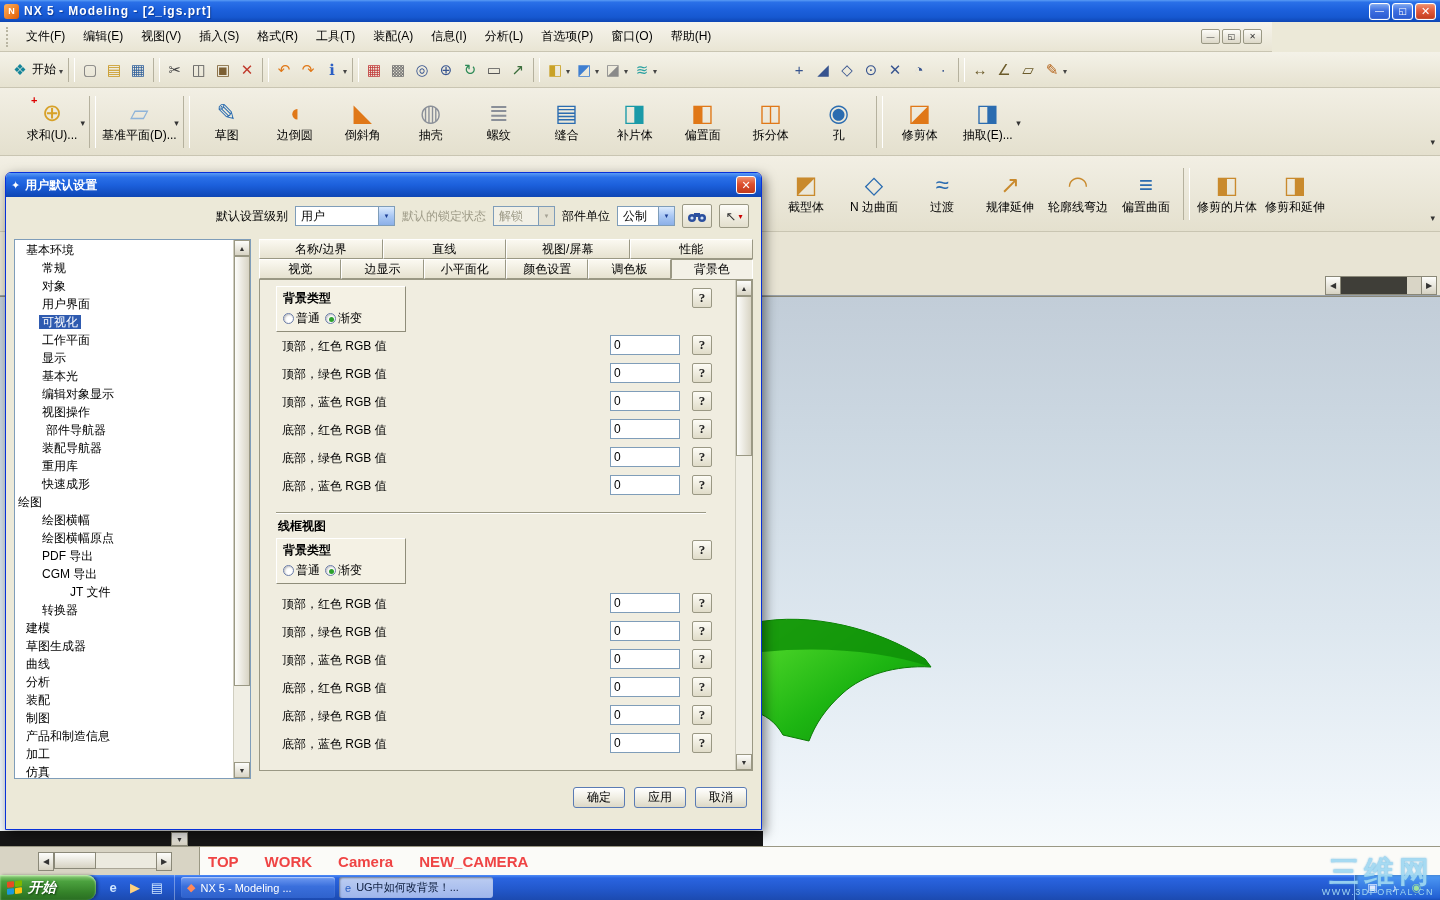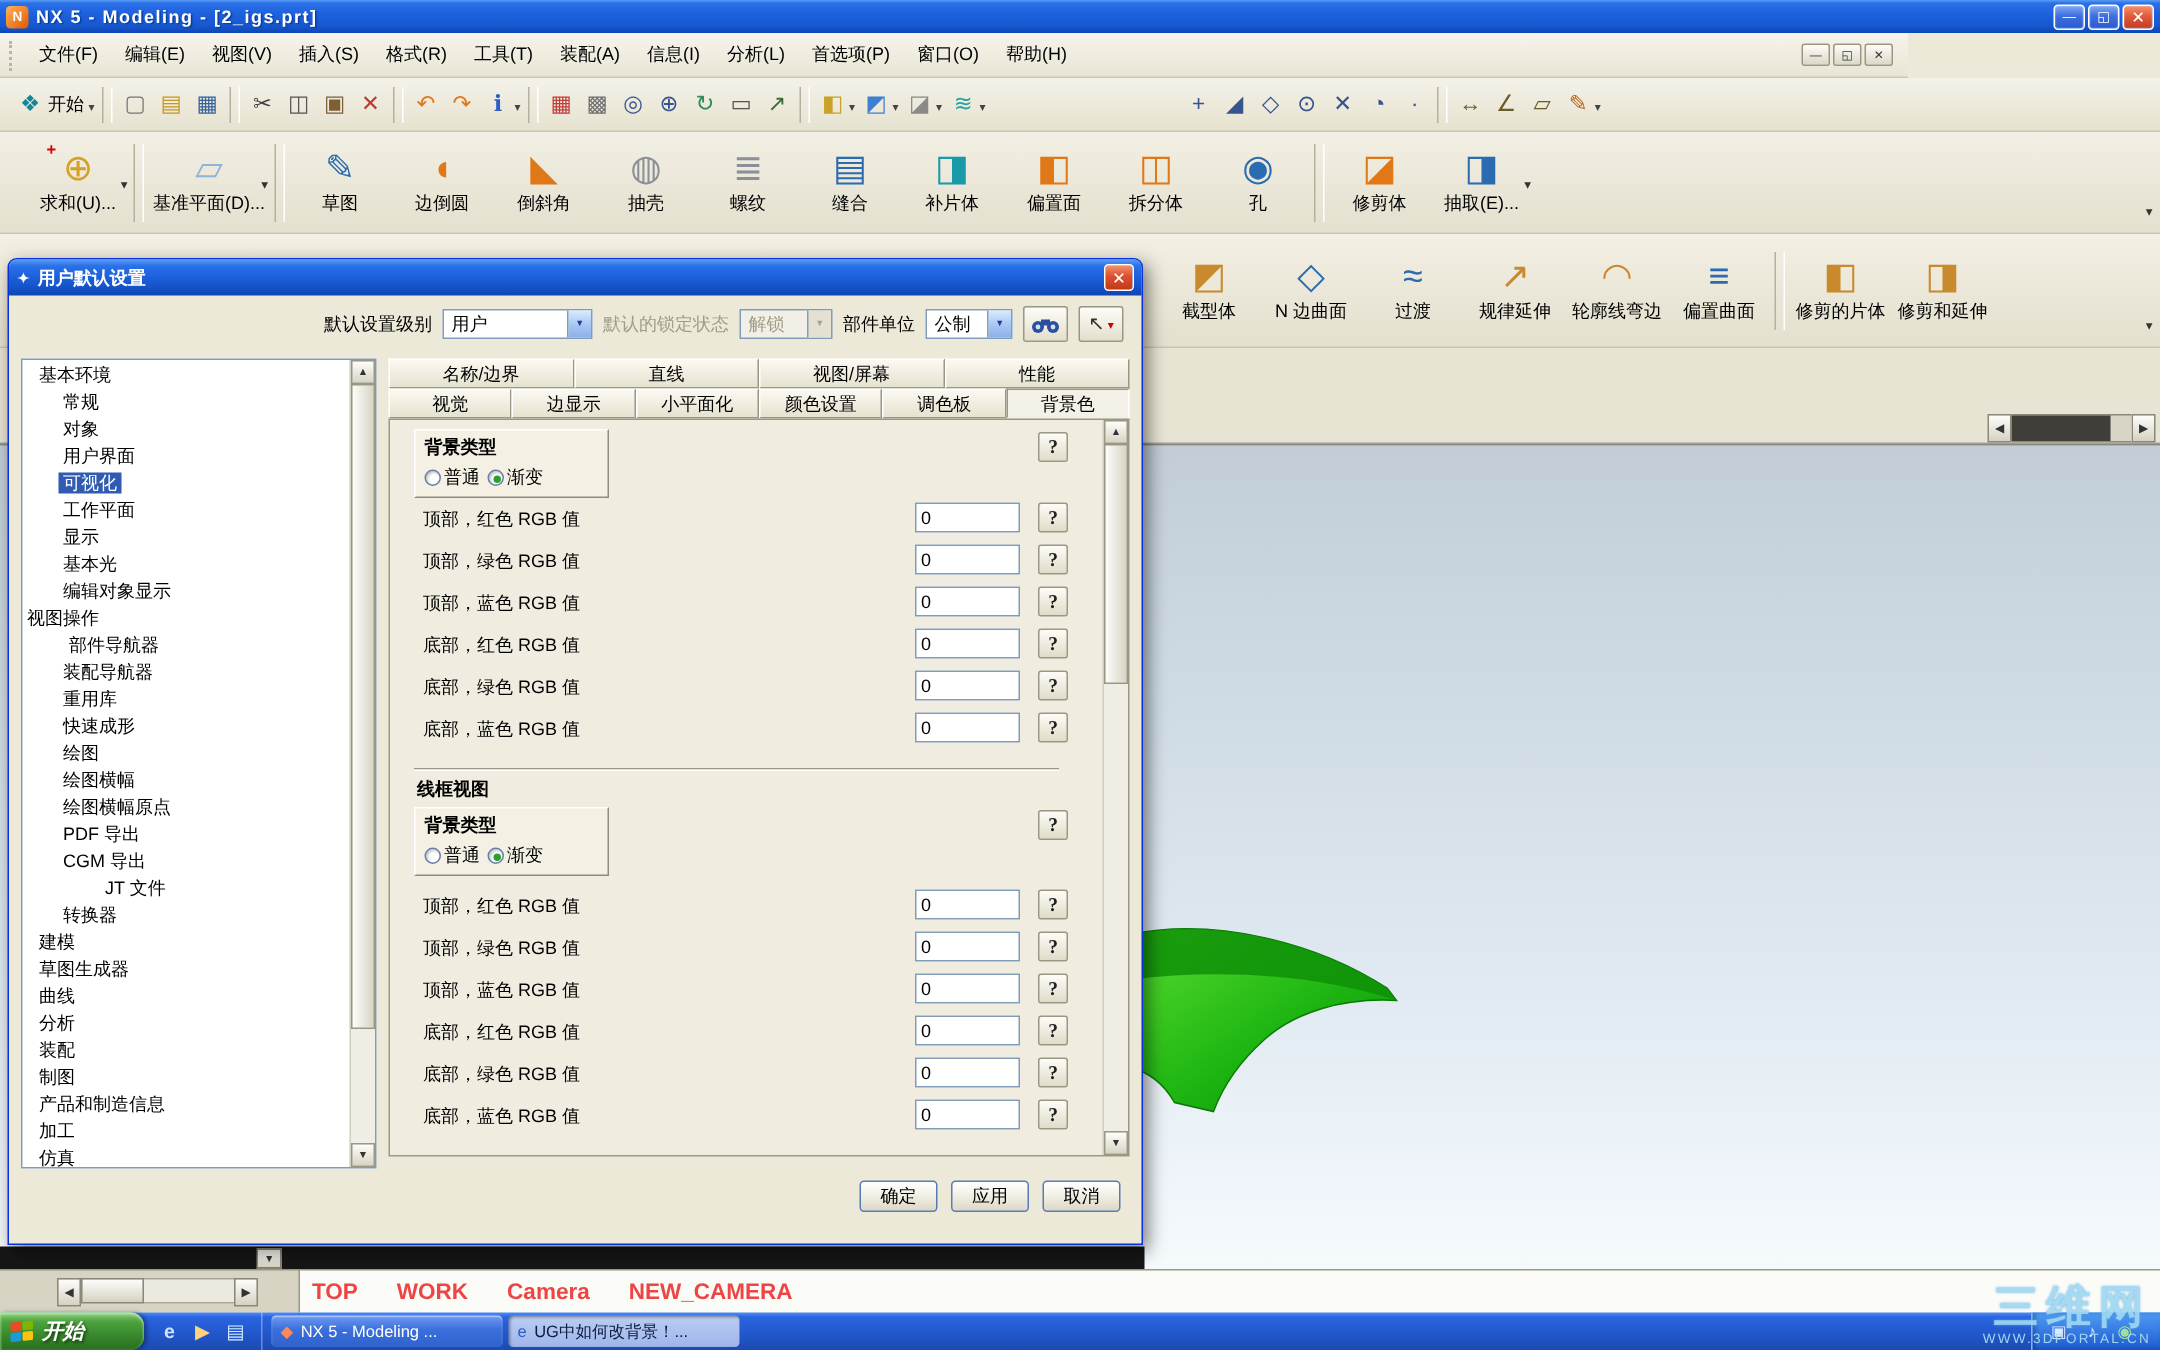--- a/index.html
+++ b/index.html
@@ -603,36 +603,36 @@
           </div>
           <div class="tree-item" style="padding-left: 24px;">
             <span class="tlabel">显示</span>
           </div>
           <div class="tree-item" style="padding-left: 24px;">
             <span class="tlabel">基本光</span>
           </div>
           <div class="tree-item" style="padding-left: 24px;">
             <span class="tlabel">编辑对象显示</span>
           </div>
-          <div class="tree-item" style="">
+          <div class="tree-item" style="padding-left: 24px;">
             <span class="tlabel">视图操作</span>
           </div>
           <div class="tree-item" style="padding-left: 28px;">
             <span class="tlabel">部件导航器</span>
           </div>
           <div class="tree-item" style="padding-left: 24px;">
             <span class="tlabel">装配导航器</span>
           </div>
           <div class="tree-item" style="padding-left: 24px;">
             <span class="tlabel">重用库</span>
           </div>
           <div class="tree-item" style="padding-left: 24px;">
             <span class="tlabel">快速成形</span>
           </div>
-          <div class="tree-item" style="padding-left: 24px;">
+          <div class="tree-item" style="">
             <span class="tlabel">绘图</span>
           </div>
           <div class="tree-item" style="padding-left: 24px;">
             <span class="tlabel">绘图横幅</span>
           </div>
           <div class="tree-item" style="padding-left: 24px;">
             <span class="tlabel">绘图横幅原点</span>
           </div>
           <div class="tree-item" style="padding-left: 24px;">
             <span class="tlabel">PDF 导出</span>

